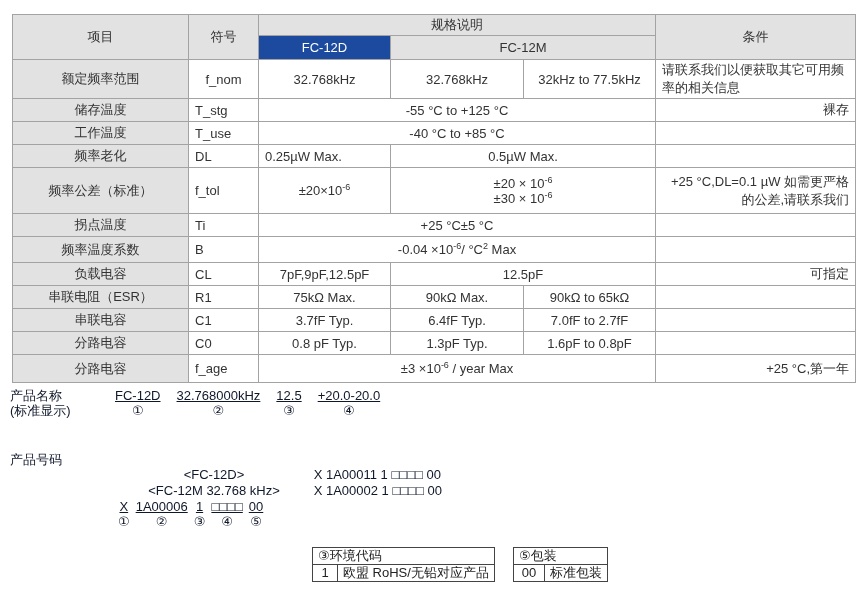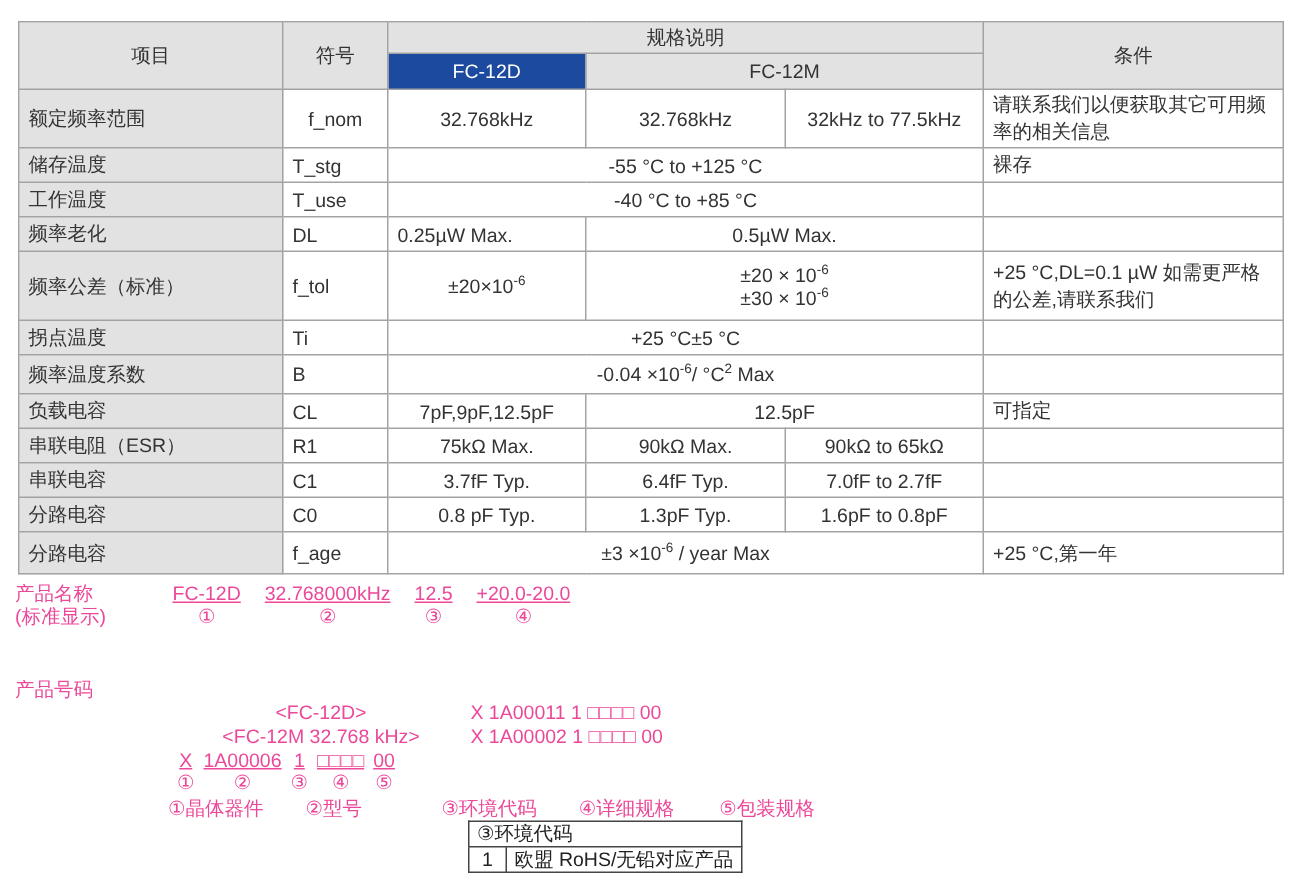--- a/index.html
+++ b/index.html
@@ -4,31 +4,31 @@
 <style>
   html,body{margin:0;padding:0;background:#fff;}
   .page{position:relative;width:863px;height:597px;background:#fff;overflow:hidden;
         font-family:"Liberation Sans","DejaVu Sans",sans-serif;color:#333;}
   
   table.spec{position:absolute;left:12px;top:14px;width:843px;border-collapse:collapse;
              table-layout:fixed;font-size:13px;}
   table.spec td,table.spec th{border:1px solid #a3a3a3;padding:1px 6px;vertical-align:middle;
              font-weight:normal;}
   .hd{background:#e2e2e2;font-weight:bold;text-align:center;color:#333;}
-  .item{background:#e2e2e2;font-weight:bold;text-align:left;margin-left:31px;}
+  .item{background:#e2e2e2;font-weight:bold;text-align:center;margin-left:31px;}
   .sym{text-align:left;}
   .sym.c{text-align:center;}
   .val{text-align:center;}
   .val.left{text-align:left;}
-  .cond{text-align:left;}
+  .cond{text-align:right;}
   .cond.ccenter{text-align:left;}
   .fcd{background:#1b4a9e;color:#fff;font-weight:bold;text-align:center;}
   sup{font-size:9px;line-height:0;}
   
-  .abs{position:absolute;font-size:13px;color:#ec4899;}
+  .abs{position:absolute;font-size:13px;color:#0f172a;}
   .u{text-decoration:underline;}
   .name-row{display:flex;gap:16px;}
   .seg{display:flex;flex-direction:column;align-items:center;line-height:15px;}
   .legend1 span.li{display:inline-block;}
   .code-name{display:inline-block;width:192px;}
   .code-line{line-height:16px;white-space:nowrap;text-align:center;}
   .seg3row{display:flex;gap:6px;}
   .seg3{display:inline-flex;flex-direction:column;align-items:center;line-height:15px;}
   .legend2 span{display:inline-block;}
   table.mini{border-collapse:collapse;font-size:13px;color:#222;}
@@ -214,34 +214,38 @@
           <span class="u">□□□□</span>
           <span>④</span>
         </span>
       <span class="seg3">
           <span class="u">00</span>
           <span>⑤</span>
         </span>
     </span>
   </div>
 
-  <div class="abs legend2" style="left:112px;top:530px;">
-    <span style="width:88px">①晶体器件</span>
-    <span style="width:87px">②型号</span>
-    <span style="width:88px">③环境代码</span>
-    <span style="width:90px">④详细规格</span>
-    <span>⑤包装规格</span>
-  </div>
 
   <table class="mini abs" style="left:312px;top:547px;">
     <tbody>
         <tr>
           <td colspan="2">③环境代码</td>
         </tr>
     <tr>
       <td class="code" style="width:14px">1</td>
       <td>欧盟 RoHS/无铅对应产品</td>
     </tr>
   </tbody>
     </table>
 
+  <table class="mini abs" style="left:513px;top:547px;">
+    <tbody>
+        <tr>
+          <td colspan="2">⑤包装</td>
+        </tr>
+    <tr>
+      <td class="code" style="width:20px">00</td>
+      <td>标准包装</td>
+    </tr>
+  </tbody>
+    </table>
 
 </div>
 
 </body></html>

